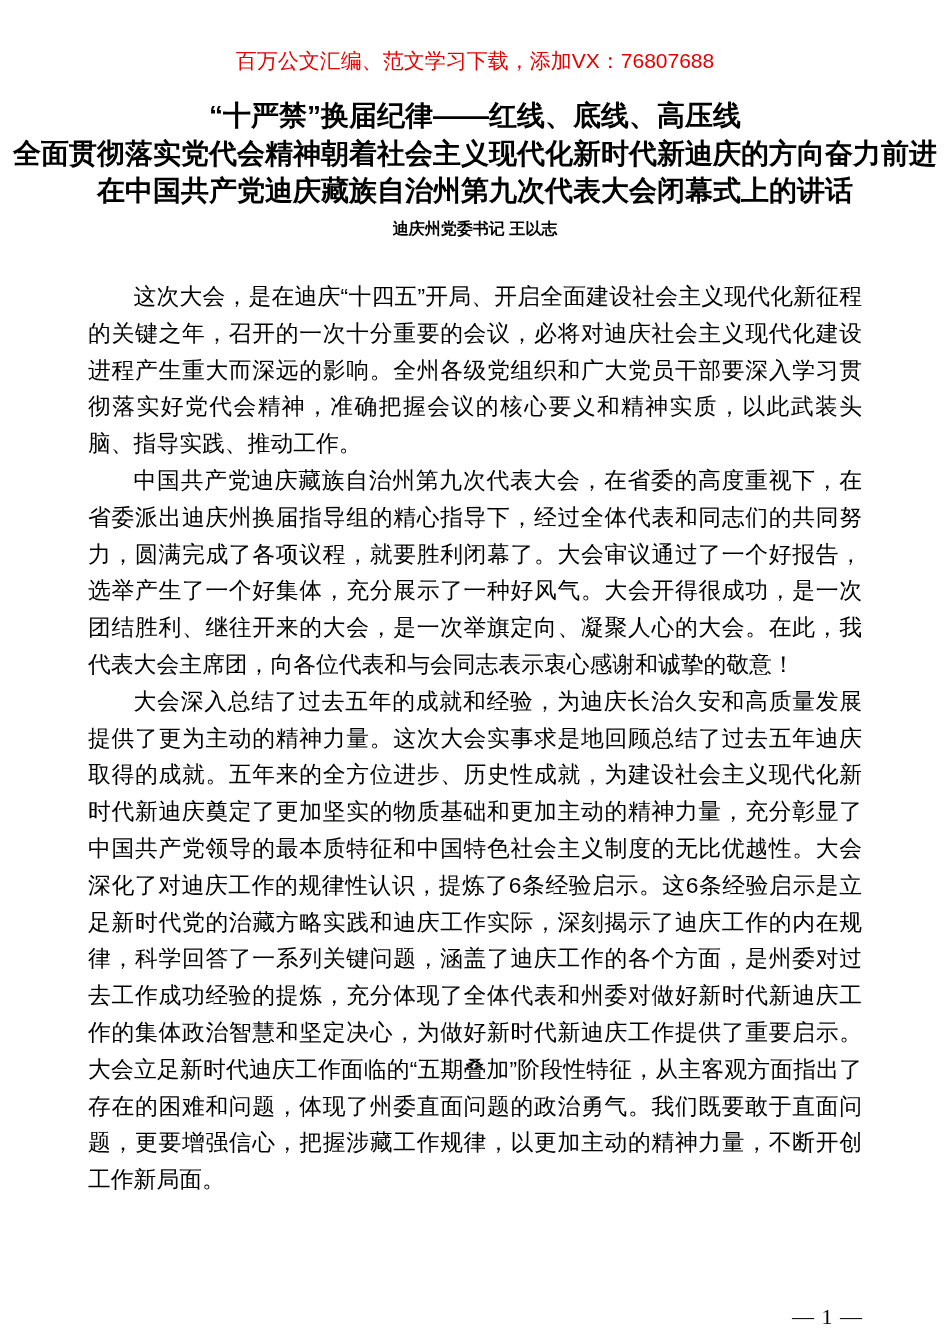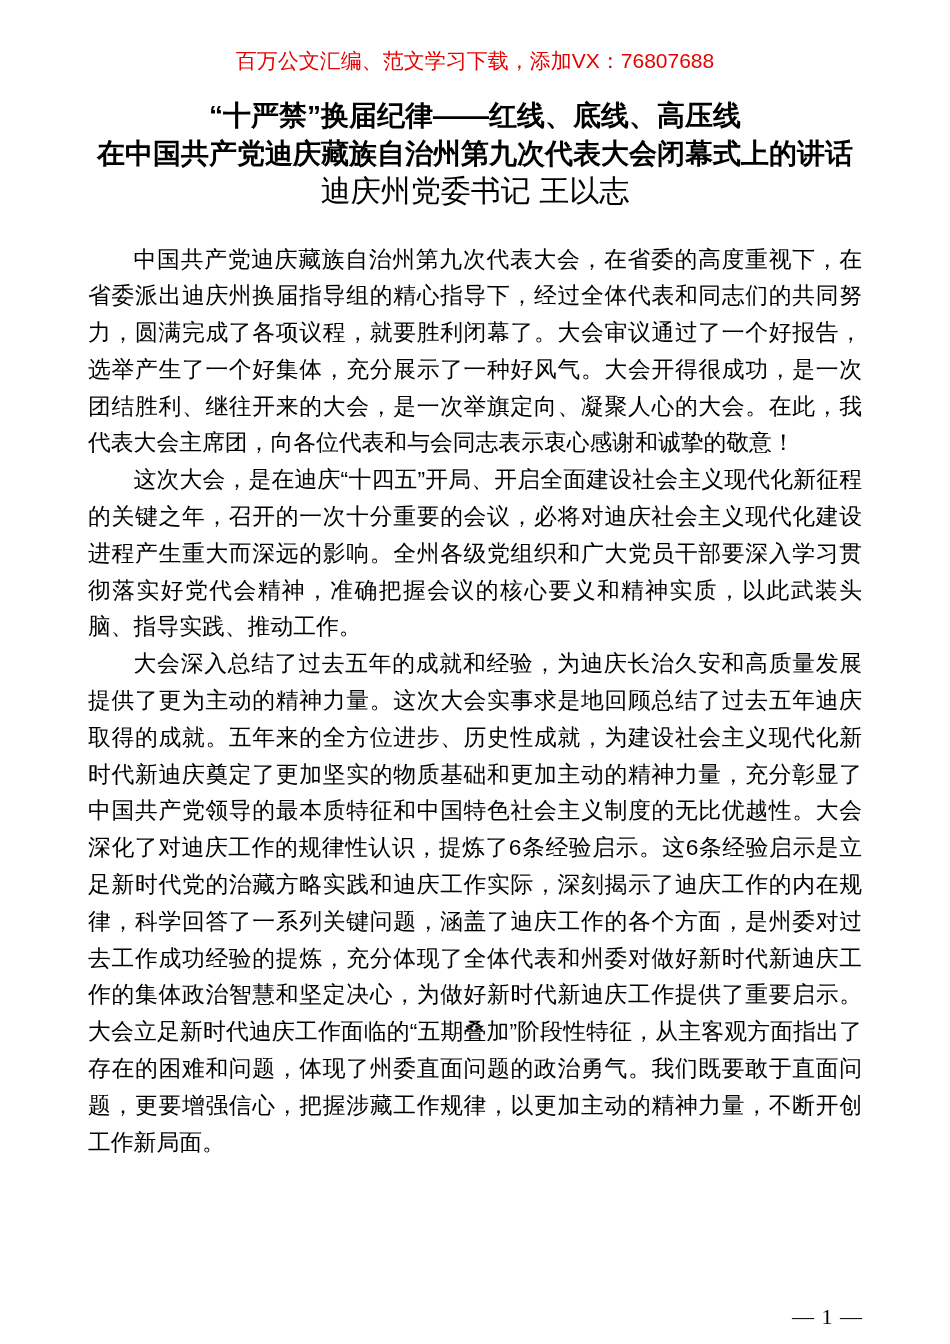--- a/index.html
+++ b/index.html
@@ -28,22 +28,22 @@
   .title-block {
     margin-top: 23px;
     text-align: center;
   }
   .title-line {
     font-size: 28px;
     font-weight: bold;
     line-height: 37.5px;
   }
   .byline, .dateline {
-    font-size: 30px;
-    font-weight: normal;
+    font-size: 16px;
+    font-weight: bold;
     line-height: 37.5px;
     text-align: center;
   }
   .content {
     margin: 31px 88px 0 88px;
     font-size: 22.8px;
     line-height: 36.8px;
     text-align: justify;
   }
   .content .salutation {
@@ -67,27 +67,28 @@
 </style>
 </head>
 <body>
 
 <div class="page">
 
   <div class="notice">百万公文汇编、范文学习下载，添加VX：76807688</div>
 
   <div class="title-block">
     <div class="title-line">“十严禁”换届纪律——红线、底线、高压线</div>
+    <div class="title-line">全面贯彻落实党代会精神朝着社会主义现代化新时代新迪庆的方向奋力前进</div>
     <div class="title-line">在中国共产党迪庆藏族自治州第九次代表大会闭幕式上的讲话</div>
   </div>
 
   <div class="byline">迪庆州党委书记 王以志</div>
 
 
   <div class="content">
+    <p class="para">这次大会，是在迪庆“十四五”开局、开启全面建设社会主义现代化新征程的关键之年，召开的一次十分重要的会议，必将对迪庆社会主义现代化建设进程产生重大而深远的影响。全州各级党组织和广大党员干部要深入学习贯彻落实好党代会精神，准确把握会议的核心要义和精神实质，以此武装头脑、指导实践、推动工作。</p>
     <p class="para">中国共产党迪庆藏族自治州第九次代表大会，在省委的高度重视下，在省委派出迪庆州换届指导组的精心指导下，经过全体代表和同志们的共同努力，圆满完成了各项议程，就要胜利闭幕了。大会审议通过了一个好报告，选举产生了一个好集体，充分展示了一种好风气。大会开得很成功，是一次团结胜利、继往开来的大会，是一次举旗定向、凝聚人心的大会。在此，我代表大会主席团，向各位代表和与会同志表示衷心感谢和诚挚的敬意！</p>
-    <p class="para">这次大会，是在迪庆“十四五”开局、开启全面建设社会主义现代化新征程的关键之年，召开的一次十分重要的会议，必将对迪庆社会主义现代化建设进程产生重大而深远的影响。全州各级党组织和广大党员干部要深入学习贯彻落实好党代会精神，准确把握会议的核心要义和精神实质，以此武装头脑、指导实践、推动工作。</p>
     <p class="para">大会深入总结了过去五年的成就和经验，为迪庆长治久安和高质量发展提供了更为主动的精神力量。这次大会实事求是地回顾总结了过去五年迪庆取得的成就。五年来的全方位进步、历史性成就，为建设社会主义现代化新时代新迪庆奠定了更加坚实的物质基础和更加主动的精神力量，充分彰显了中国共产党领导的最本质特征和中国特色社会主义制度的无比优越性。大会深化了对迪庆工作的规律性认识，提炼了6条经验启示。这6条经验启示是立足新时代党的治藏方略实践和迪庆工作实际，深刻揭示了迪庆工作的内在规律，科学回答了一系列关键问题，涵盖了迪庆工作的各个方面，是州委对过去工作成功经验的提炼，充分体现了全体代表和州委对做好新时代新迪庆工作的集体政治智慧和坚定决心，为做好新时代新迪庆工作提供了重要启示。大会立足新时代迪庆工作面临的“五期叠加”阶段性特征，从主客观方面指出了存在的困难和问题，体现了州委直面问题的政治勇气。我们既要敢于直面问题，更要增强信心，把握涉藏工作规律，以更加主动的精神力量，不断开创工作新局面。</p>
   </div>
 
   <div class="page-number">— 1 —</div>
 
 </div>
 
 </body></html>

